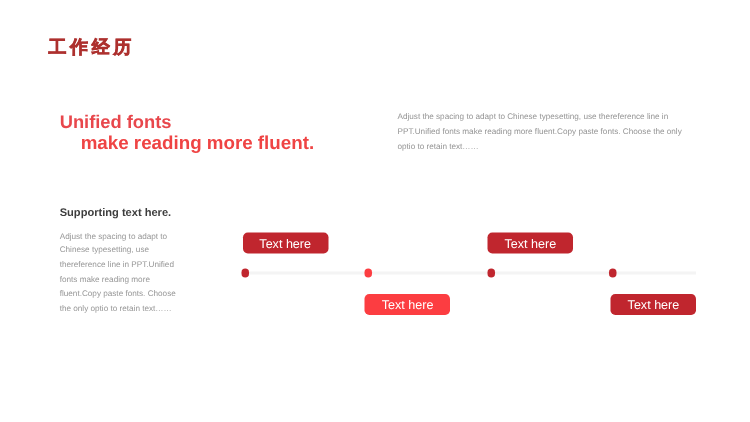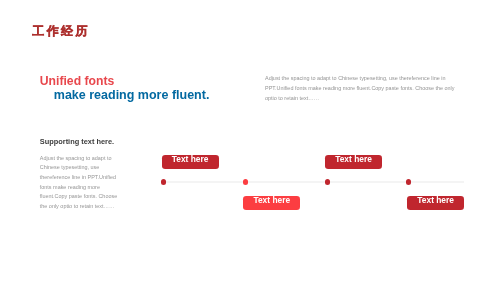--- a/index.html
+++ b/index.html
@@ -7,35 +7,35 @@
        font-family:"Liberation Sans",sans-serif;-webkit-font-smoothing:antialiased;}
   .slide{position:relative;width:500px;height:219px;background:#fff;overflow:hidden;border-radius:32px;}
 
   .title{position:absolute;left:32.3px;top:25px;font-size:12px;font-weight:700;
          letter-spacing:2.4px;line-height:12px;color:#AD302E;white-space:nowrap;
          -webkit-text-stroke:0.4px #AD302E;}
 
   .h-red{position:absolute;left:39.8px;top:74.8px;font-size:12.2px;font-weight:700;
          line-height:12px;color:#E8474C;white-space:nowrap;}
   .h-dark{position:absolute;left:39.8px;top:88.9px;font-size:12.5px;font-weight:700;
-          line-height:12px;color:#0369a1;white-space:nowrap;padding-left:14px;}
+          line-height:12px;color:#ef4444;white-space:nowrap;padding-left:14px;}
 
   .para-top{position:absolute;left:265px;top:73.8px;width:196px;font-size:5.45px;
             line-height:9.9px;color:#949494;}
 
   .sub-h{position:absolute;left:39.8px;top:137.6px;font-size:7.4px;font-weight:700;
          line-height:8px;color:#3d3d3d;white-space:nowrap;}
   .sub-p{position:absolute;left:39.8px;top:153.5px;width:78px;font-size:5.45px;
          line-height:9.72px;color:#969696;}
 
   .line{position:absolute;left:163.8px;top:181px;width:300.7px;height:2px;background:#f4f4f4;}
   .dot{position:absolute;width:5.4px;height:5.4px;border-radius:50%;background:#C0262E;top:179.4px;}
 
   .chip{position:absolute;height:14px;border-radius:3.2px;color:#fff;font-size:8.4px;
-        font-weight:700;display:flex;justify-content:center;line-height:1;}
+        font-weight:400;display:flex;align-items:center;justify-content:center;line-height:1;}
 
   .para-bot{position:absolute;left:245.3px;top:218px;width:105px;font-size:5.5px;
             line-height:10px;color:#8b8b8b;}
 
   .pagenum{position:absolute;left:465.1px;top:264.3px;font-size:6.5px;color:#a8a8a8;}
 </style>
 </head>
 <body>
 
 <div class="slide">

